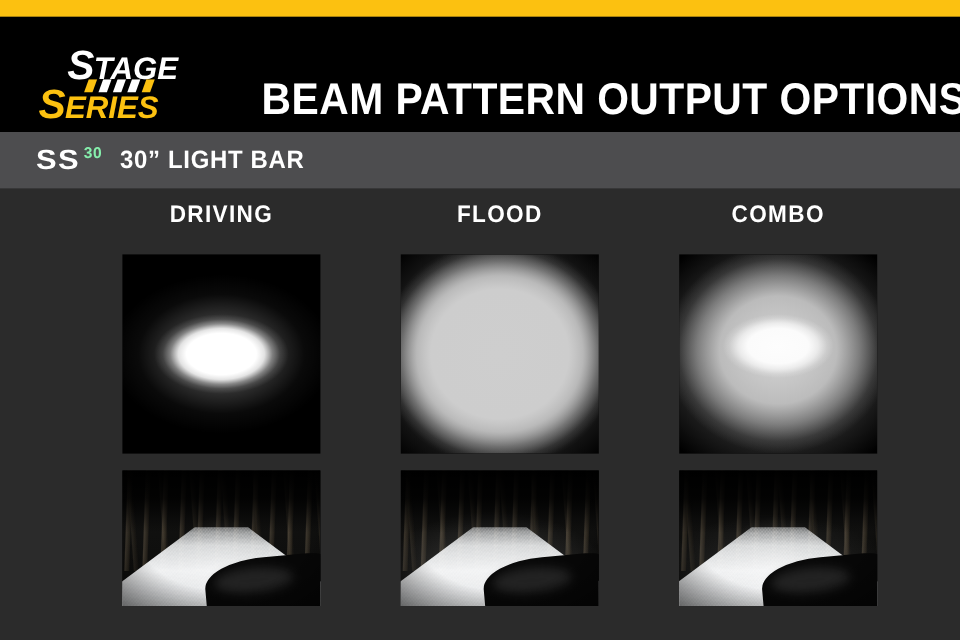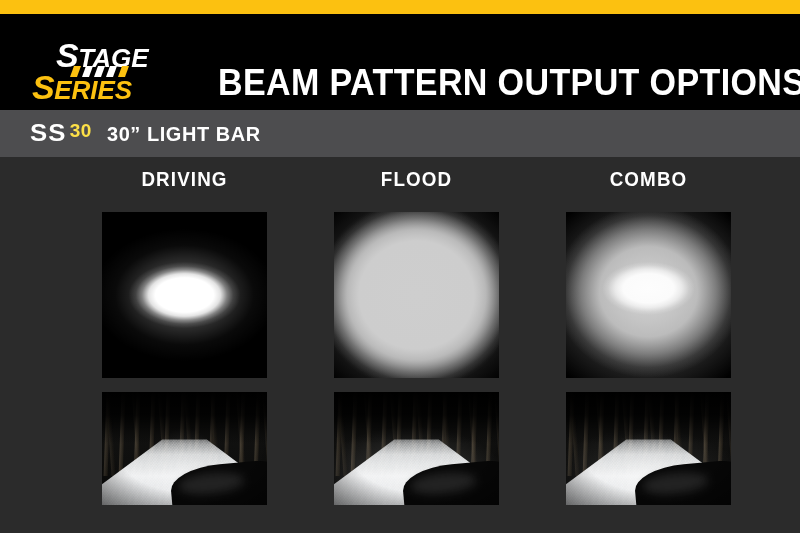--- a/index.html
+++ b/index.html
@@ -132,22 +132,22 @@
     font-weight: bold;
     color: #ffffff;
     letter-spacing: 1px;
   }
   .model-badge .ss {
     font-size: 23px;
     transform: scaleX(1.12);
     transform-origin: left center;
   }
   .model-badge .num {
-    font-size: 19px;
-    color: #fde047;
+    font-size: 13px;
+    color: #86efac;
     margin-left: 7px;
     letter-spacing: 0.5px;
   }
   .sub-title {
     color: #ffffff;
     font-family: "Liberation Sans Narrow", "Liberation Sans", sans-serif;
     font-size: 21px;
     font-weight: bold;
     letter-spacing: 0.6px;
     transform: scaleX(0.95);

